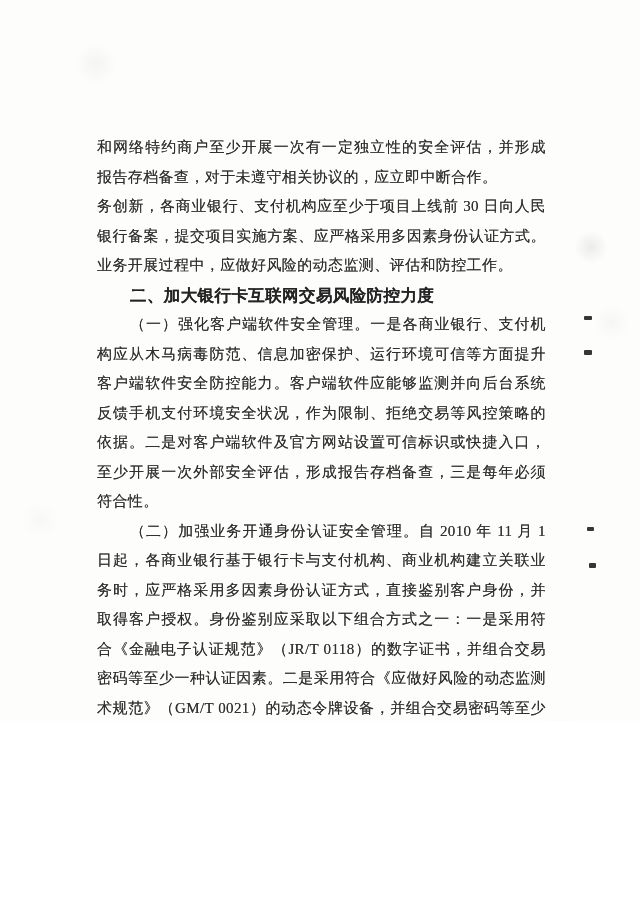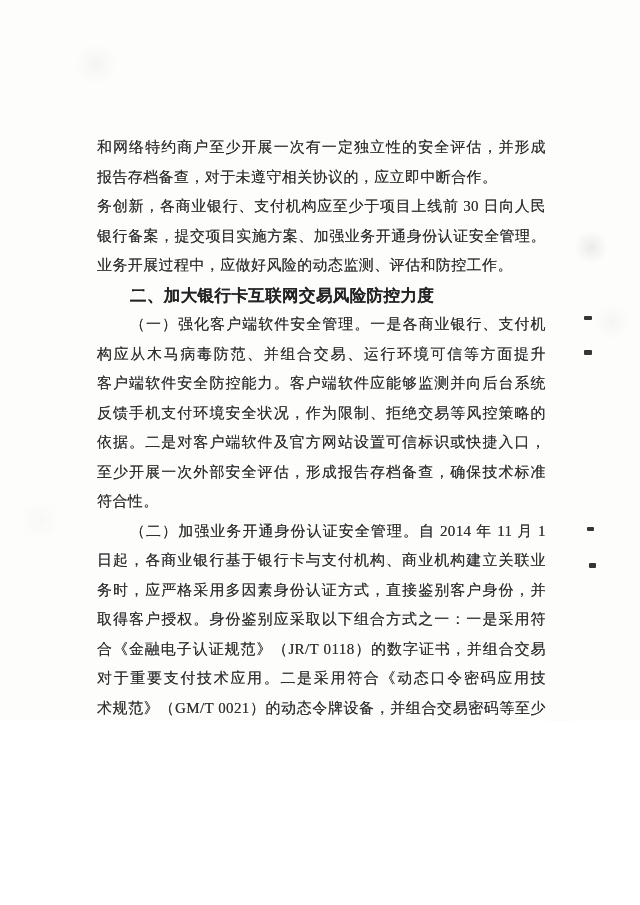--- a/index.html
+++ b/index.html
@@ -55,36 +55,36 @@
 </head>
 <body>
 
 <div class="page">
   <div class="noise"></div>
 
   <div class="textblock">
     <div class="line fill">和网络特约商户至少开展一次有一定独立性的安全评估，并形成</div>
     <div class="line end">报告存档备查，对于未遵守相关协议的，应立即中断合作。</div>
     <div class="line fill">务创新，各商业银行、支付机构应至少于项目上线前 30 日向人民</div>
-    <div class="line fill">银行备案，提交项目实施方案、加强业务开通身份认证安全管理。</div>
+    <div class="line fill">银行备案，提交项目实施方案、应严格采用多因素身份认证方式。</div>
     <div class="line end">业务开展过程中，应做好风险的动态监测、评估和防控工作。</div>
     <div class="line ind heading">二、加大银行卡互联网交易风险防控力度</div>
     <div class="line ind fill">（一）强化客户端软件安全管理。一是各商业银行、支付机</div>
-    <div class="line fill">构应从木马病毒防范、并组合交易、运行环境可信等方面提升</div>
+    <div class="line fill">构应从木马病毒防范、信息加密保护、运行环境可信等方面提升</div>
     <div class="line fill">客户端软件安全防控能力。客户端软件应能够监测并向后台系统</div>
     <div class="line fill">反馈手机支付环境安全状况，作为限制、拒绝交易等风控策略的</div>
     <div class="line fill">依据。二是对客户端软件及官方网站设置可信标识或快捷入口，</div>
-    <div class="line fill">至少开展一次外部安全评估，形成报告存档备查，确保技术标准</div>
+    <div class="line fill">至少开展一次外部安全评估，形成报告存档备查，三是每年必须</div>
     <div class="line end">符合性。</div>
-    <div class="line ind fill">（二）加强业务开通身份认证安全管理。自 2014 年 11 月 1</div>
+    <div class="line ind fill">（二）加强业务开通身份认证安全管理。自 2010 年 11 月 1</div>
     <div class="line fill">日起，各商业银行基于银行卡与支付机构、商业机构建立关联业</div>
     <div class="line fill">务时，应严格采用多因素身份认证方式，直接鉴别客户身份，并</div>
     <div class="line fill">取得客户授权。身份鉴别应采取以下组合方式之一：一是采用符</div>
     <div class="line fill">合《金融电子认证规范》（JR/T 0118）的数字证书，并组合交易</div>
-    <div class="line fill">对于重要支付技术应用。二是采用符合《动态口令密码应用技</div>
+    <div class="line fill">密码等至少一种认证因素。二是采用符合《应做好风险的动态监测</div>
     <div class="line fill">术规范》（GM/T 0021）的动态令牌设备，并组合交易密码等至少</div>
   </div>
 
   <div class="footer">— 4 —</div>
 
   <div class="speck s1"></div>
   <div class="speck s2"></div>
   <div class="speck s3"></div>
   <div class="speck s4"></div>
 </div>

